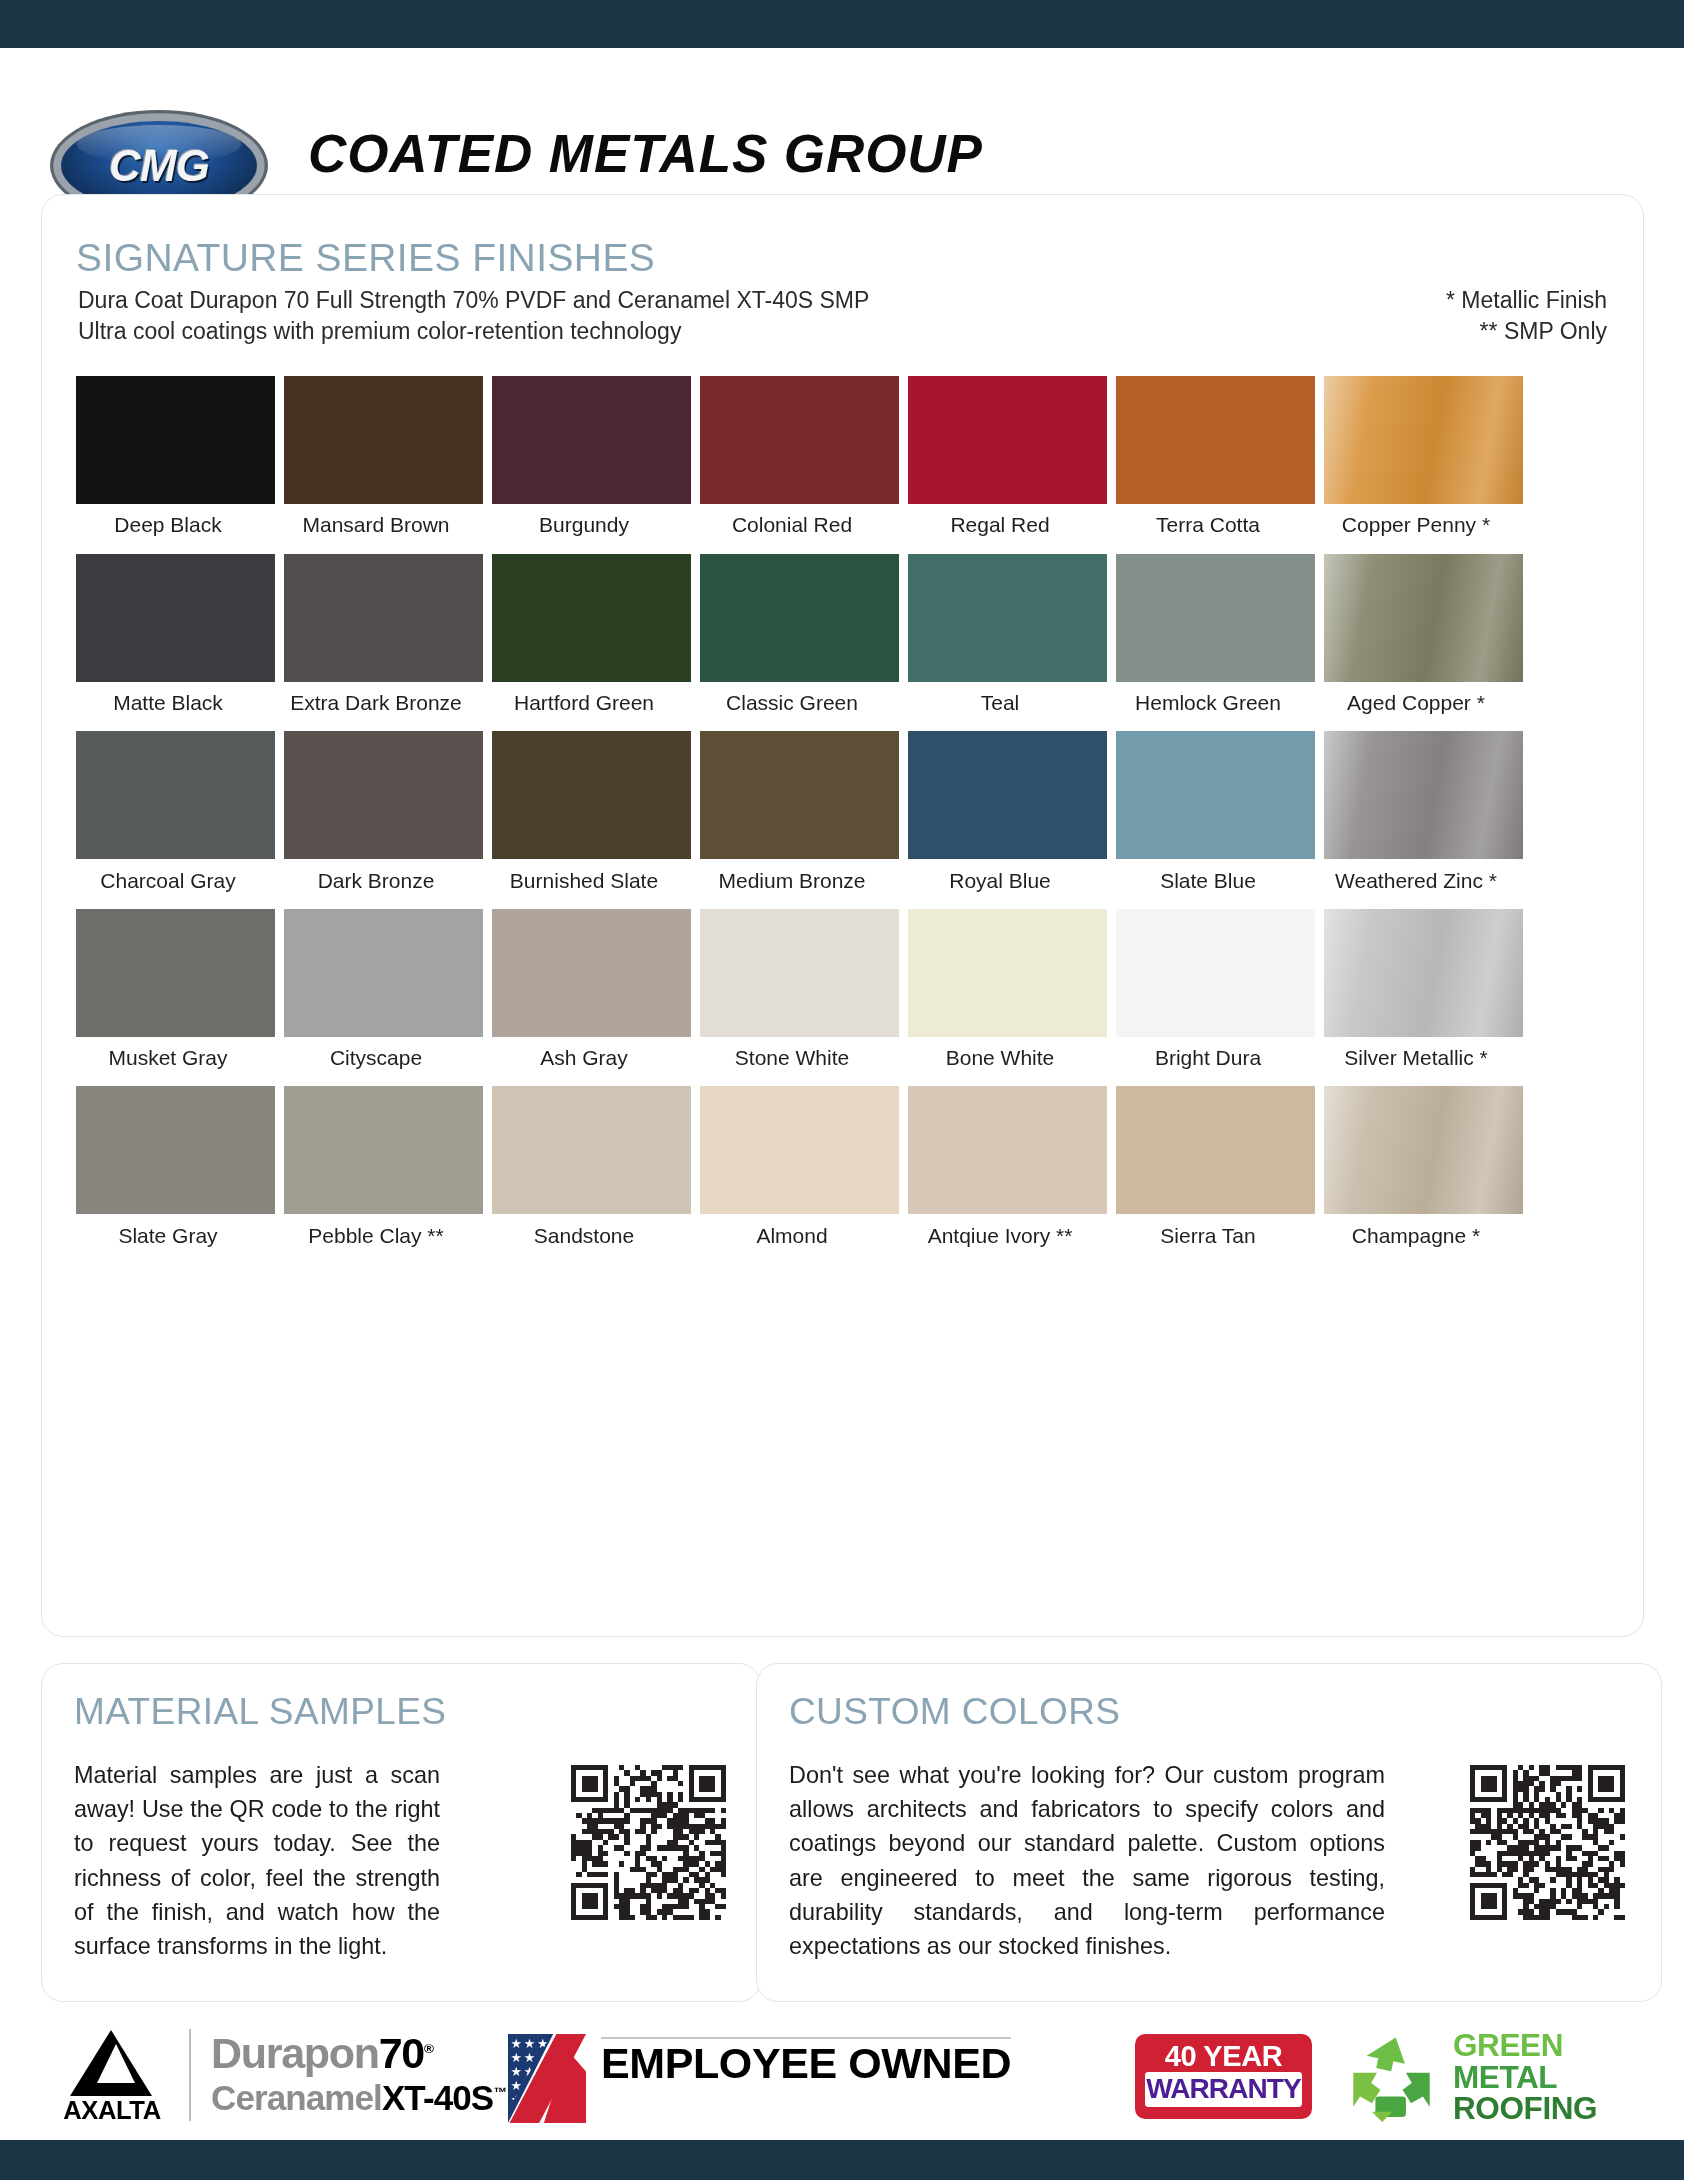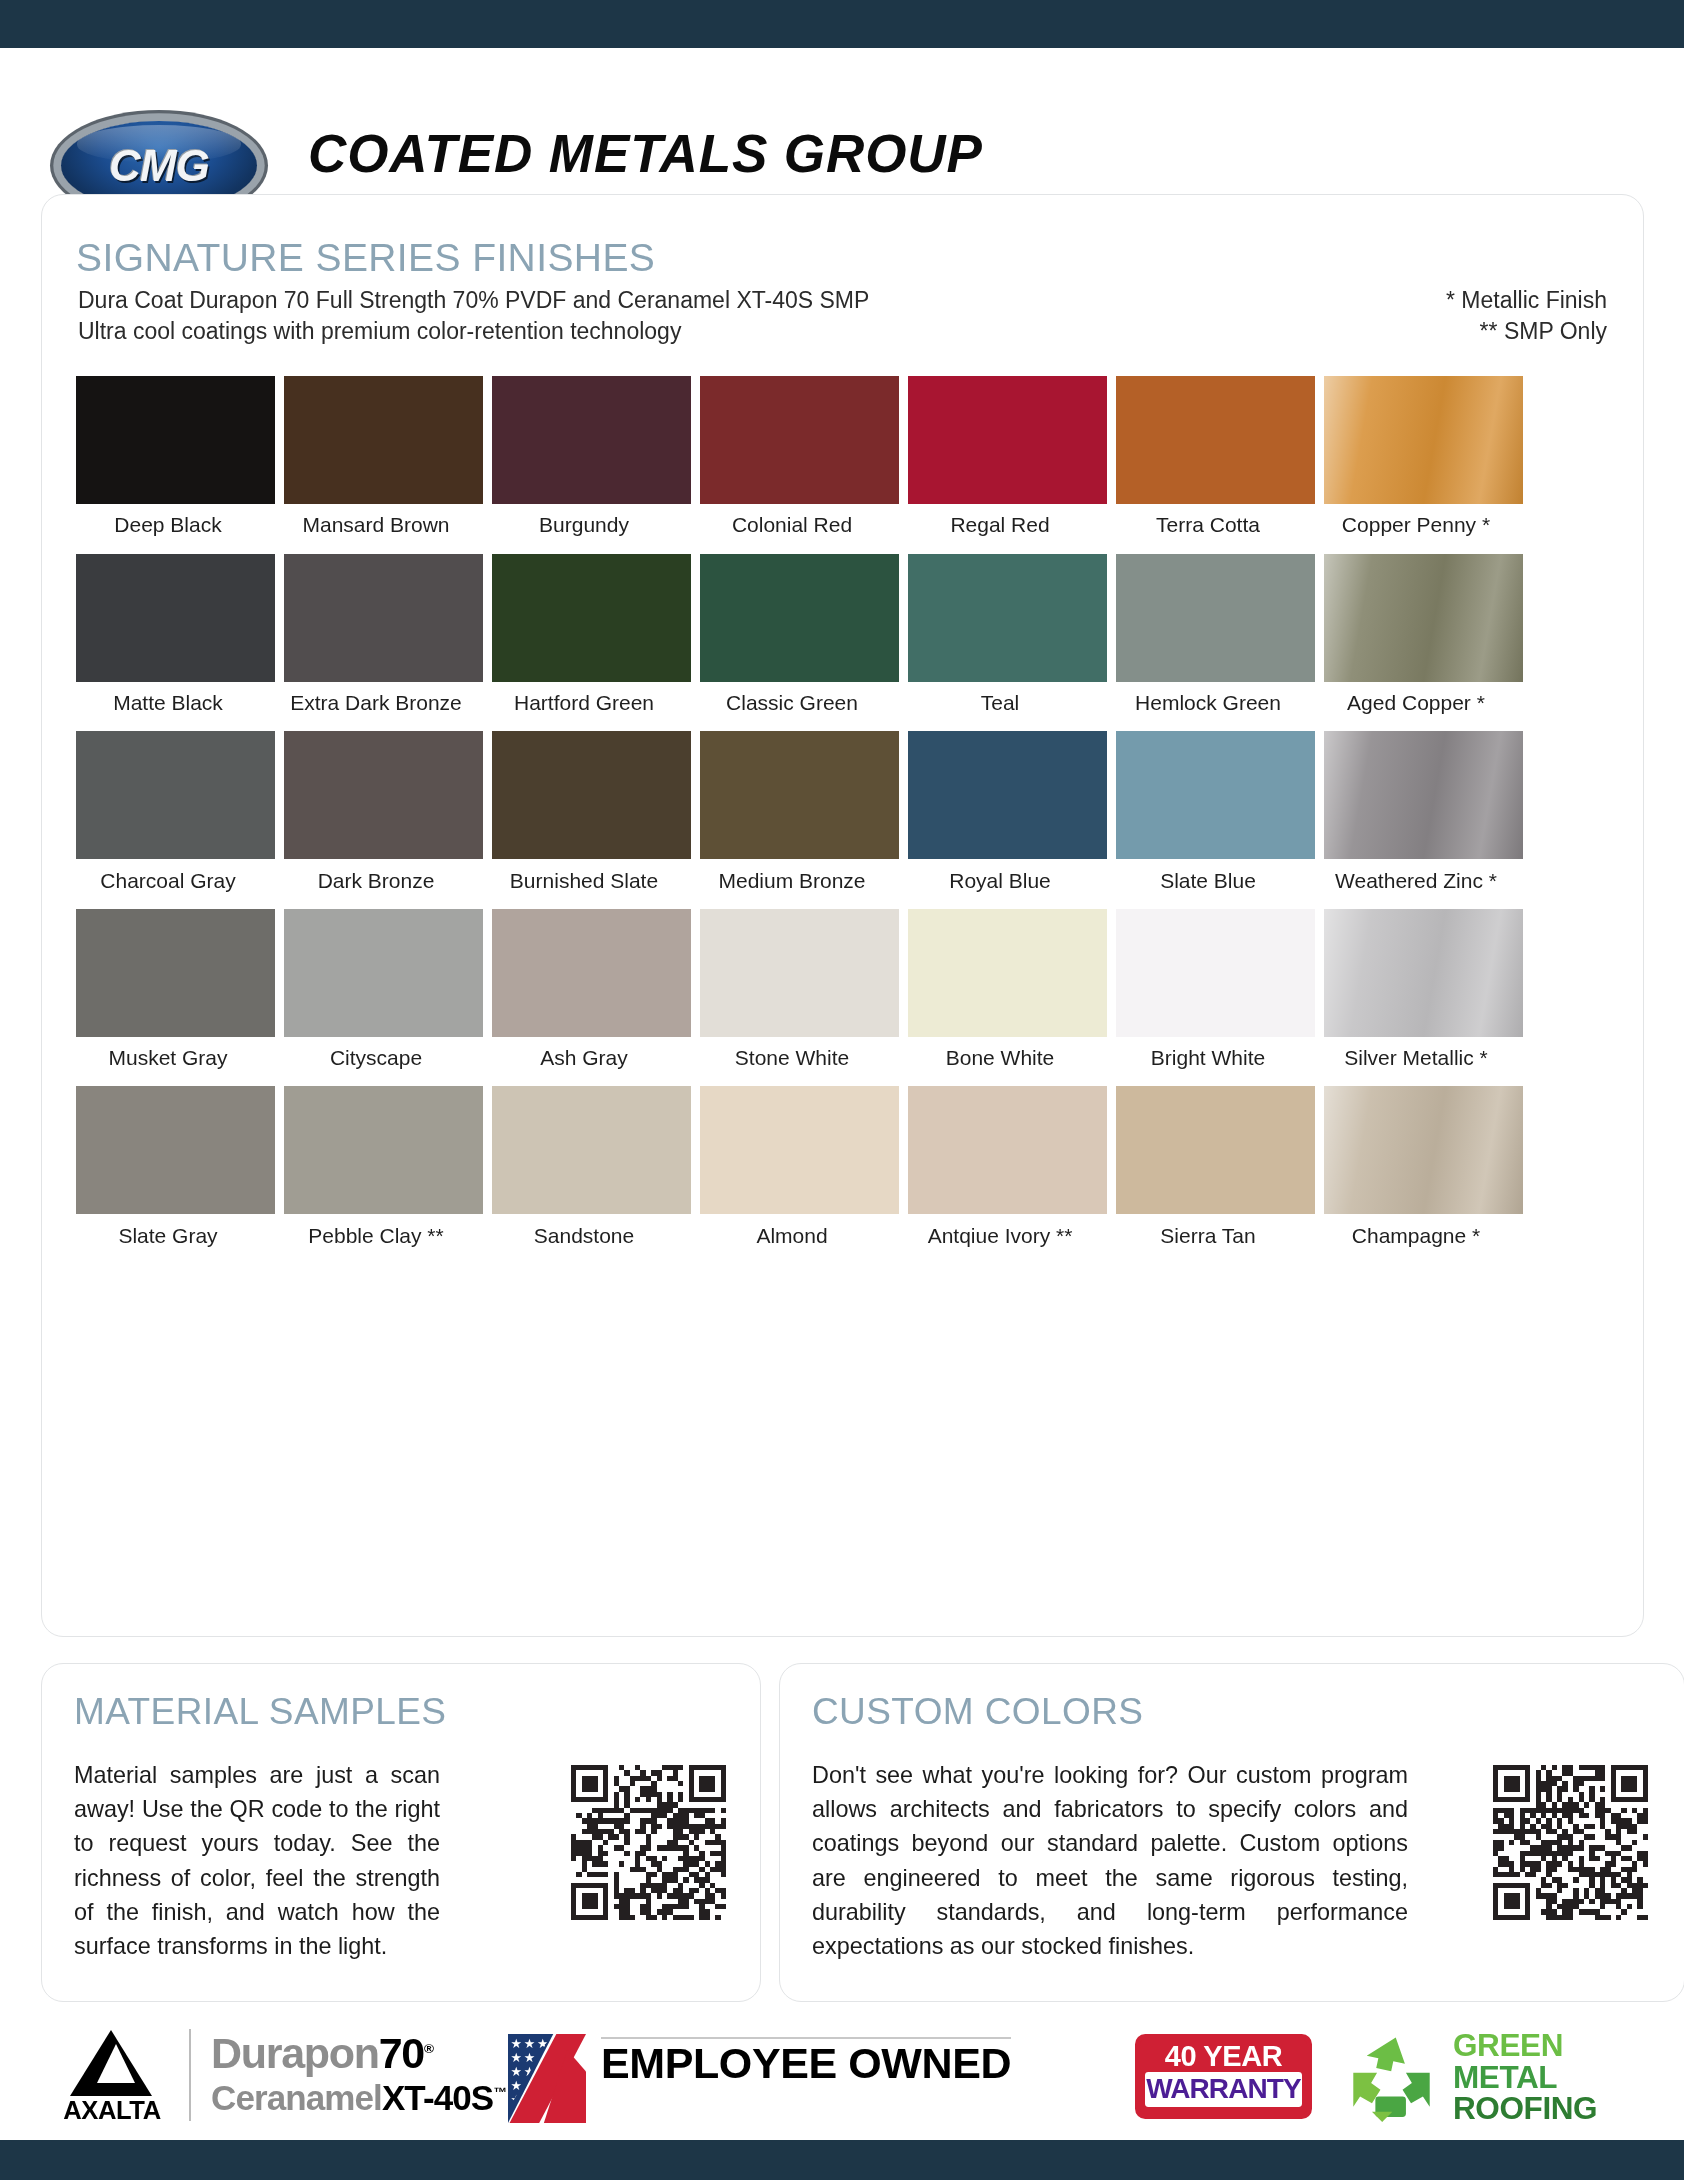--- a/index.html
+++ b/index.html
@@ -65,21 +65,21 @@
   .row { display: flex; gap: 24px; margin-bottom: 6.8px; }
   .cell { width: 184px; }
   .swatch { width: 199px; height: 128px; }
   .sw-label {
     text-align: center; font-size: 21px; color: #1f1f1f;
     padding-top: 9.4px; padding-bottom: 9.4px; white-space: nowrap;
   }
 
   
   #samples-panel { left: 41px; top: 1663px; width: 720px; height: 339px; }
-  #custom-panel  { left: 779px; top: 1663px; width: 906px; height: 339px; }
+  #custom-panel  { left: 756px; top: 1663px; width: 906px; height: 339px; }
   .info-title { position: absolute; left: 32px; top: 27px; font-size: 37px; }
   .info-body {
     position: absolute; left: 32px; top: 94px;
     font-size: 23.4px; color: #1c1c1c; line-height: 1.46;
     text-align: justify; text-justify: inter-word;
   }
   #samples-panel .info-body { width: 366px; }
   #custom-panel .info-body { width: 596px; }
   .qr { position: absolute; background: #ffffff; }
   #samples-qr { right: 34px; top: 101px; width: 155px; height: 155px; }
@@ -274,21 +274,21 @@
           <div class="cell">
             <div class="swatch" style="background: rgb(226, 222, 215);"></div>
             <div class="sw-label">Stone White</div>
           </div>
           <div class="cell">
             <div class="swatch" style="background: rgb(237, 235, 212);"></div>
             <div class="sw-label">Bone White</div>
           </div>
           <div class="cell">
             <div class="swatch" style="background: rgb(245, 243, 245);"></div>
-            <div class="sw-label">Bright White</div>
+            <div class="sw-label">Bright Dura</div>
           </div>
           <div class="cell">
             <div class="swatch" style="background: linear-gradient(100deg, rgba(255, 255, 255, 0.55) 0%, rgba(255, 255, 255, 0.12) 22%, rgba(0, 0, 0, 0.05) 55%, rgba(255, 255, 255, 0.22) 80%, rgba(0, 0, 0, 0.1) 100%), rgb(193, 192, 194);"></div>
             <div class="sw-label">Silver Metallic *</div>
           </div>
         </div>
         <div class="row">
           <div class="cell">
             <div class="swatch" style="background: rgb(137, 133, 126);"></div>
             <div class="sw-label">Slate Gray</div>

